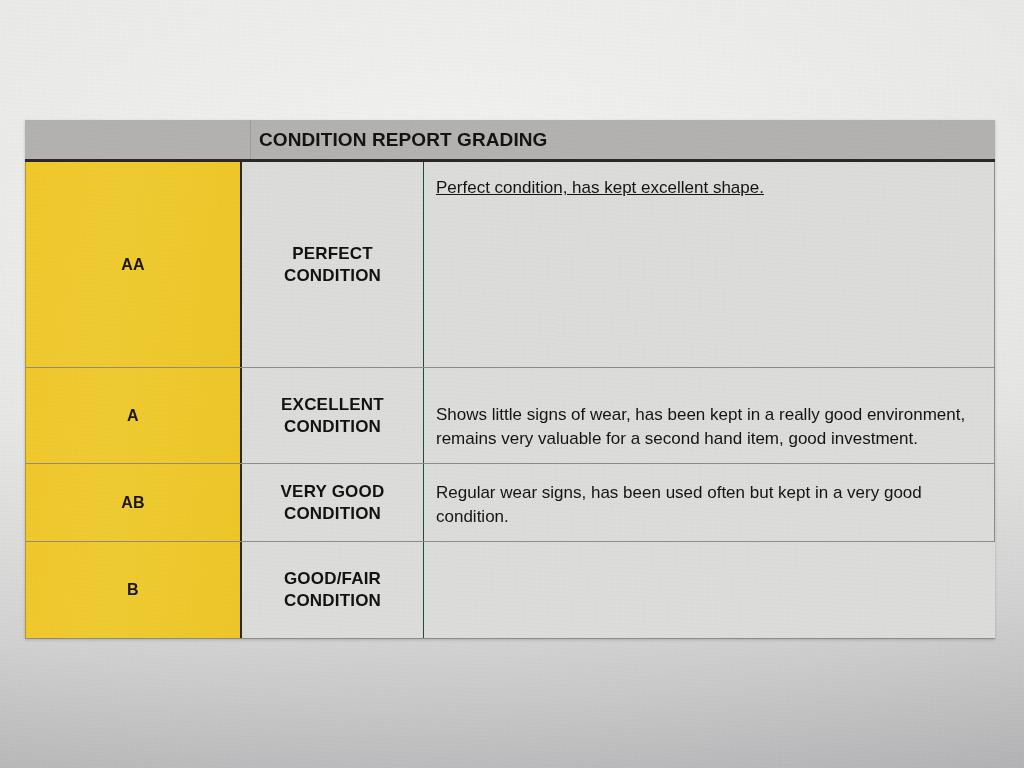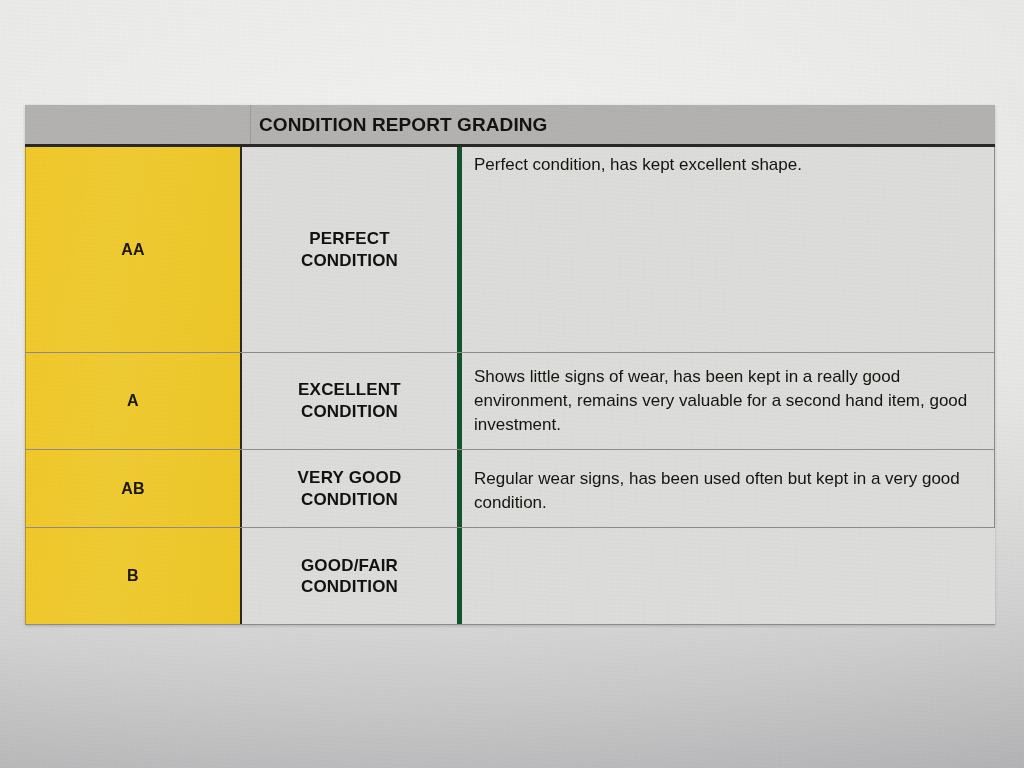--- a/index.html
+++ b/index.html
@@ -36,21 +36,21 @@
       repeating-linear-gradient(92deg, rgba(0,0,0,0.012) 0 1px, rgba(255,255,255,0.012) 1px 3px),
       repeating-linear-gradient(3deg, rgba(0,0,0,0.010) 0 1px, rgba(255,255,255,0.010) 1px 4px);
     mix-blend-mode: multiply;
     opacity: .7;
   }
 
   
   .table {
     position: absolute;
     left: 25px;
-    top: 105px;
+    top: 120px;
     width: 970px;
     box-shadow: 0 1px 3px rgba(0,0,0,0.18);
   }
 
   .header-row {
     display: flex;
     background: #b3b2b0;
     border-bottom: 3px solid #2b2724;
     height: 39px;
     align-items: center;
@@ -89,23 +89,23 @@
     display: flex;
     align-items: center;
     justify-content: center;
     font-weight: bold;
     font-size: 16px;
     color: #1c1712;
     letter-spacing: .3px;
   }
 
   .cell-label {
-    width: 220px;
-    box-sizing: border-box;
-    border-right: 5px solid #14532d;
+    width: 182px;
+    box-sizing: border-box;
+    border-right: 1px solid #14532d;
     display: flex;
     flex-direction: column;
     align-items: center;
     justify-content: center;
     font-weight: bold;
     font-size: 17px;
     line-height: 1.28;
     color: #141210;
     letter-spacing: .2px;
     text-align: center;
@@ -137,21 +137,21 @@
   .row-a  .cell-grade,
   .row-a  .cell-label,
   .row-a  .cell-desc { min-height: 95px; }
   .row-ab .cell-grade,
   .row-ab .cell-label,
   .row-ab .cell-desc { min-height: 77px; }
   .row-b  .cell-grade,
   .row-b  .cell-label,
   .row-b  .cell-desc { min-height: 96px; }
 
-  .row-aa .cell-desc { justify-content: flex-start; padding-top: 6px; }
+  .row-aa .cell-desc { justify-content: flex-start; padding-top: 14px; text-decoration: underline; }
 </style>
 </head>
 <body>
 
 <div id="page">
 
   <div class="table">
 
     <div class="header-row">
       <div class="header-spacer"></div>

